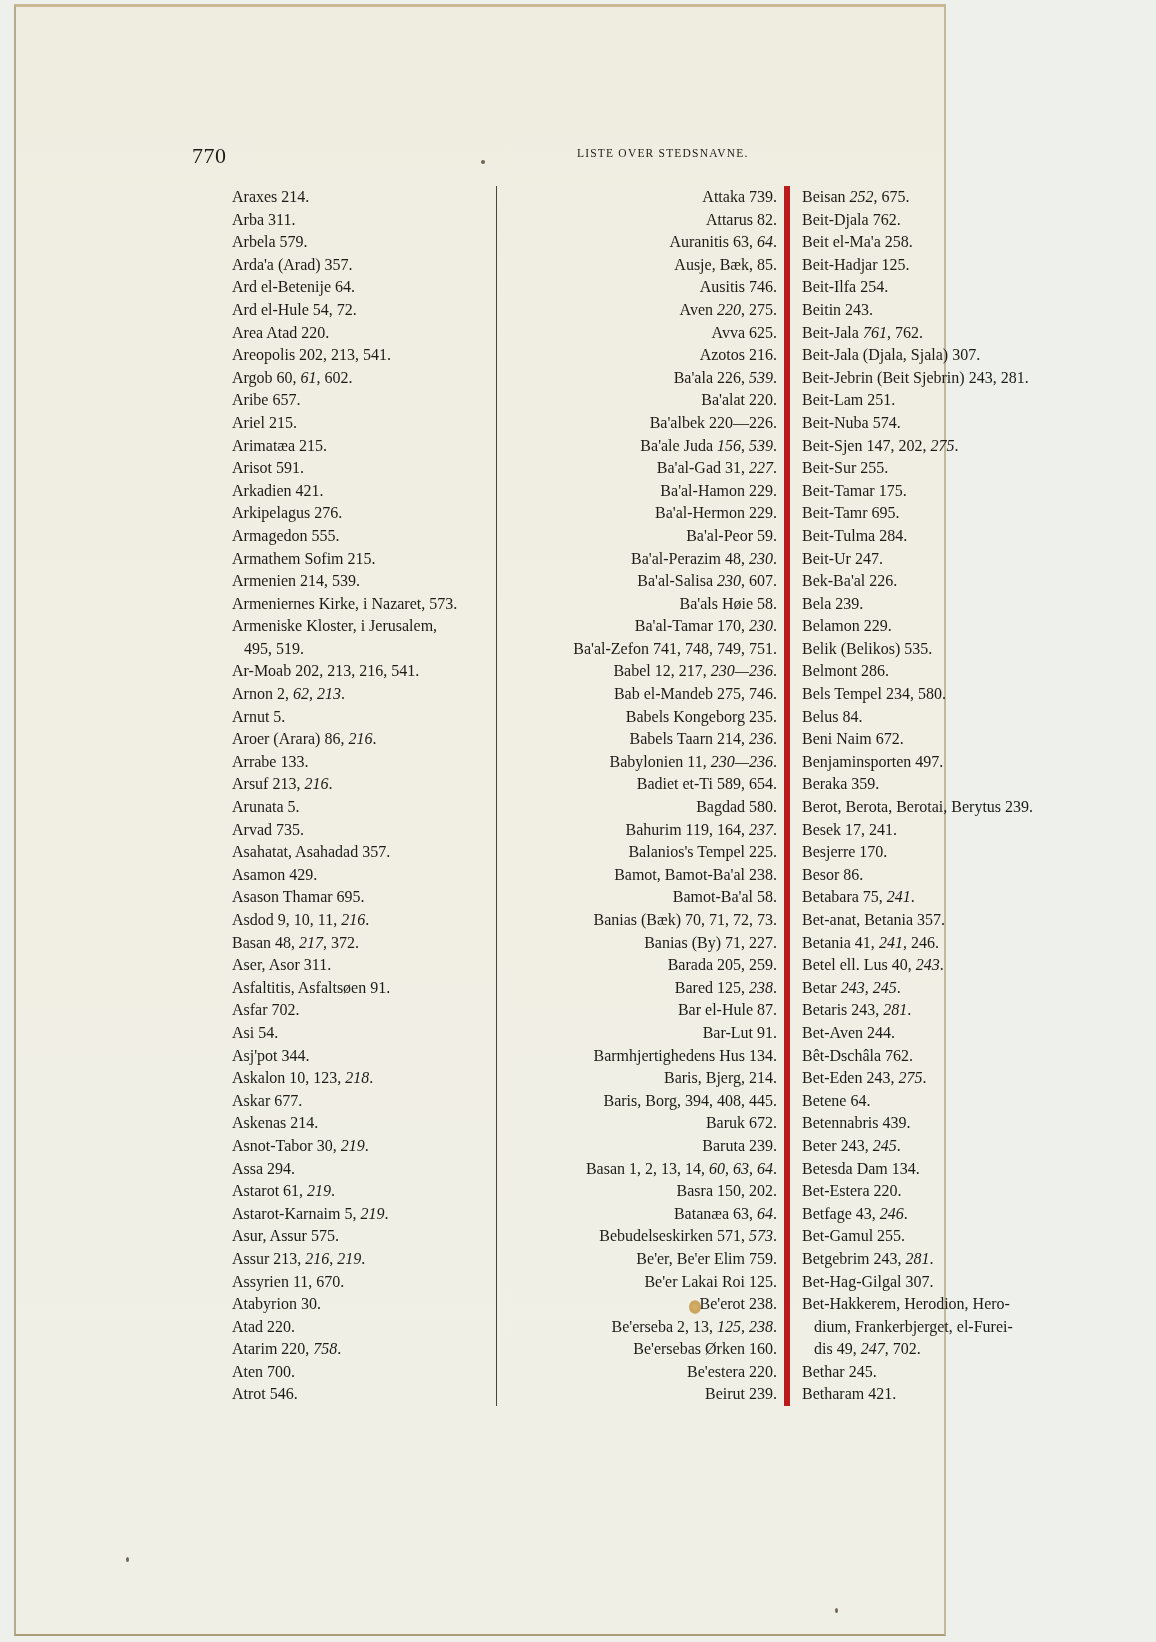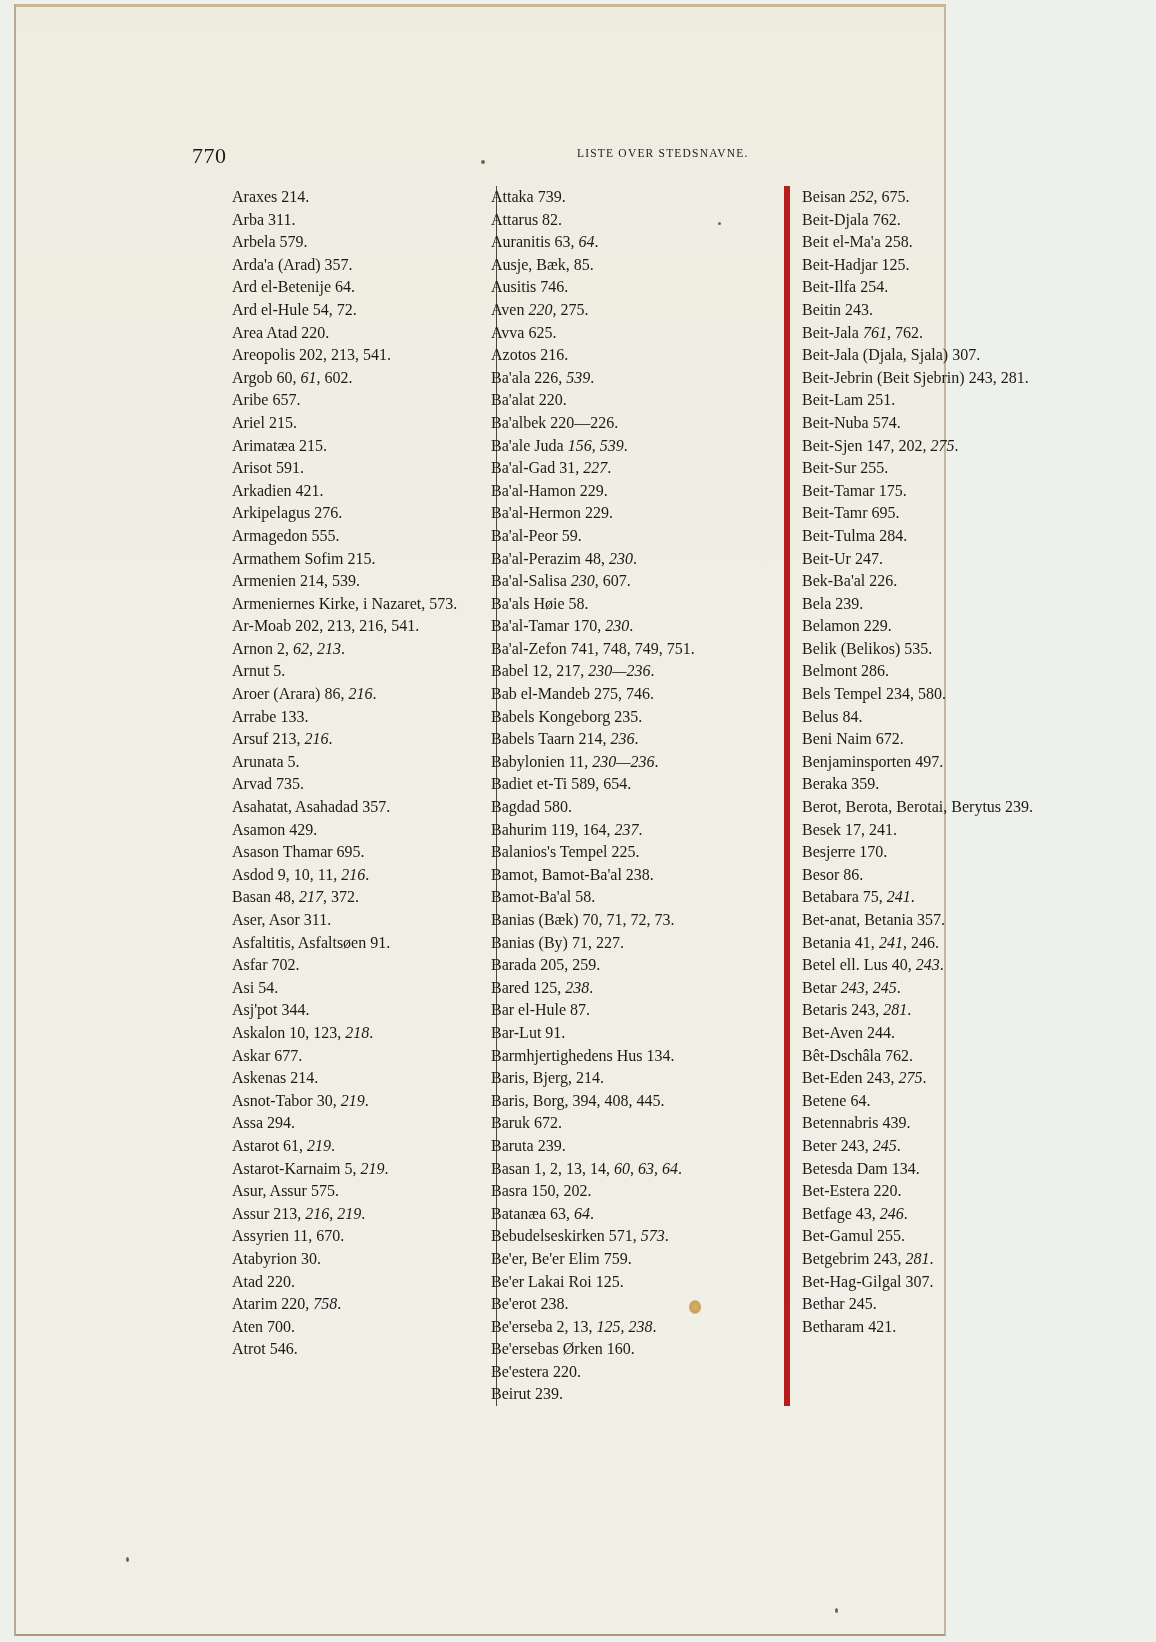--- a/index.html
+++ b/index.html
@@ -66,20 +66,21 @@
       <div class="entry"><span><span>Aribe 657.</span></span></div>
       <div class="entry"><span><span>Ariel 215.</span></span></div>
       <div class="entry"><span><span>Arimatæa 215.</span></span></div>
       <div class="entry"><span><span>Arisot 591.</span></span></div>
       <div class="entry"><span><span>Arkadien 421.</span></span></div>
       <div class="entry"><span><span>Arkipelagus 276.</span></span></div>
       <div class="entry"><span><span>Armagedon 555.</span></span></div>
       <div class="entry"><span><span>Armathem Sofim 215.</span></span></div>
       <div class="entry"><span><span>Armenien 214, 539.</span></span></div>
       <div class="entry"><span><span>Armeniernes Kirke, i Nazaret, 573.</span></span></div>
+      <div class="entry"><span><span>Armeniske Kloster, i Jerusalem,</span></span><span class="cont">495, 519.</span></div>
       <div class="entry"><span><span>Ar-Moab 202, 213, 216, 541.</span></span></div>
       <div class="entry"><span><span>Arnon 2, </span><span class="it">62, 213</span><span>.</span></span></div>
       <div class="entry"><span><span>Arnut 5.</span></span></div>
       <div class="entry"><span><span>Aroer (Arara) 86, </span><span class="it">216</span><span>.</span></span></div>
       <div class="entry"><span><span>Arrabe 133.</span></span></div>
       <div class="entry"><span><span>Arsuf 213, </span><span class="it">216</span><span>.</span></span></div>
       <div class="entry"><span><span>Arunata 5.</span></span></div>
       <div class="entry"><span><span>Arvad 735.</span></span></div>
       <div class="entry"><span><span>Asahatat, Asahadad 357.</span></span></div>
       <div class="entry"><span><span>Asamon 429.</span></span></div>
@@ -102,21 +103,21 @@
       <div class="entry"><span><span>Assur 213, </span><span class="it">216</span><span>, </span><span class="it">219</span><span>.</span></span></div>
       <div class="entry"><span><span>Assyrien 11, 670.</span></span></div>
       <div class="entry"><span><span>Atabyrion 30.</span></span></div>
       <div class="entry"><span><span>Atad 220.</span></span></div>
       <div class="entry"><span><span>Atarim 220, </span><span class="it">758</span><span>.</span></span></div>
       <div class="entry"><span><span>Aten 700.</span></span></div>
       <div class="entry"><span><span>Atrot 546.</span></span></div>
     </div>
 </div>
 <div class="column col2">
-  <div class="entries" style="margin-left:-6px;padding-left:0;">
+  <div class="entries" style="margin-left:-6px;padding-left:0;text-align:right;">
       <div class="entry"><span><span>Attaka 739.</span></span></div>
       <div class="entry"><span><span>Attarus 82.</span></span></div>
       <div class="entry"><span><span>Auranitis 63, </span><span class="it">64</span><span>.</span></span></div>
       <div class="entry"><span><span>Ausje, Bæk, 85.</span></span></div>
       <div class="entry"><span><span>Ausitis 746.</span></span></div>
       <div class="entry"><span><span>Aven </span><span class="it">220</span><span>, 275.</span></span></div>
       <div class="entry"><span><span>Avva 625.</span></span></div>
       <div class="entry"><span><span>Azotos 216.</span></span></div>
       <div class="entry"><span><span>Ba'ala 226, </span><span class="it">539</span><span>.</span></span></div>
       <div class="entry"><span><span>Ba'alat 220.</span></span></div>
@@ -210,20 +211,21 @@
       <div class="entry"><span><span>Bet-Eden 243, </span><span class="it">275</span><span>.</span></span></div>
       <div class="entry"><span><span>Betene 64.</span></span></div>
       <div class="entry"><span><span>Betennabris 439.</span></span></div>
       <div class="entry"><span><span>Beter 243, </span><span class="it">245</span><span>.</span></span></div>
       <div class="entry"><span><span>Betesda Dam 134.</span></span></div>
       <div class="entry"><span><span>Bet-Estera 220.</span></span></div>
       <div class="entry"><span><span>Betfage 43, </span><span class="it">246</span><span>.</span></span></div>
       <div class="entry"><span><span>Bet-Gamul 255.</span></span></div>
       <div class="entry"><span><span>Betgebrim 243, </span><span class="it">281</span><span>.</span></span></div>
       <div class="entry"><span><span>Bet-Hag-Gilgal 307.</span></span></div>
+      <div class="entry"><span><span>Bet-Hakkerem, Herodion, Hero-</span></span><span class="cont">dium, Frankerbjerget, el-Furei-</span><span class="cont"><span>dis 49, </span><span class="it">247</span><span>, 702.</span></span></div>
       <div class="entry"><span><span>Bethar 245.</span></span></div>
       <div class="entry"><span><span>Betharam 421.</span></span></div>
     </div>
 </div>
 
 <div class="speck" style="left:481px;top:160px;width:4px;height:4px;"></div>
 <div class="speck" style="left:718px;top:222px;width:3px;height:3px;"></div>
 <div class="speck" style="left:126px;top:1557px;width:3px;height:5px;"></div>
 <div class="speck" style="left:835px;tips:0;top:1608px;width:3px;height:5px;"></div>
 <div class="stain"></div>

